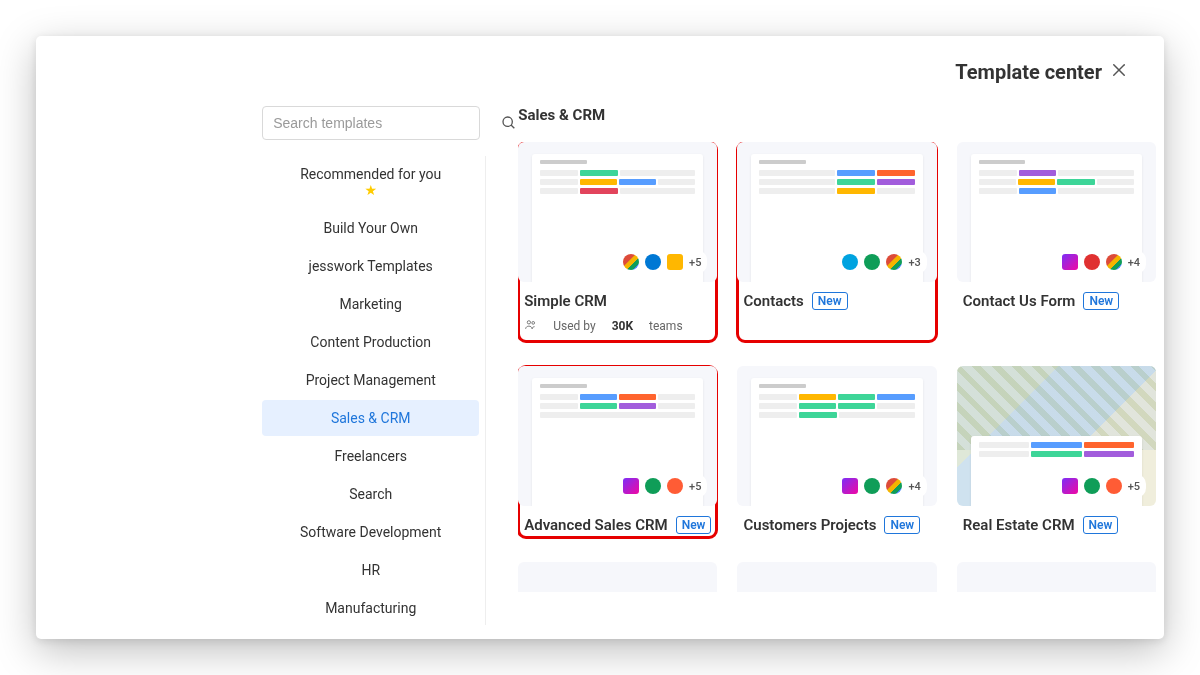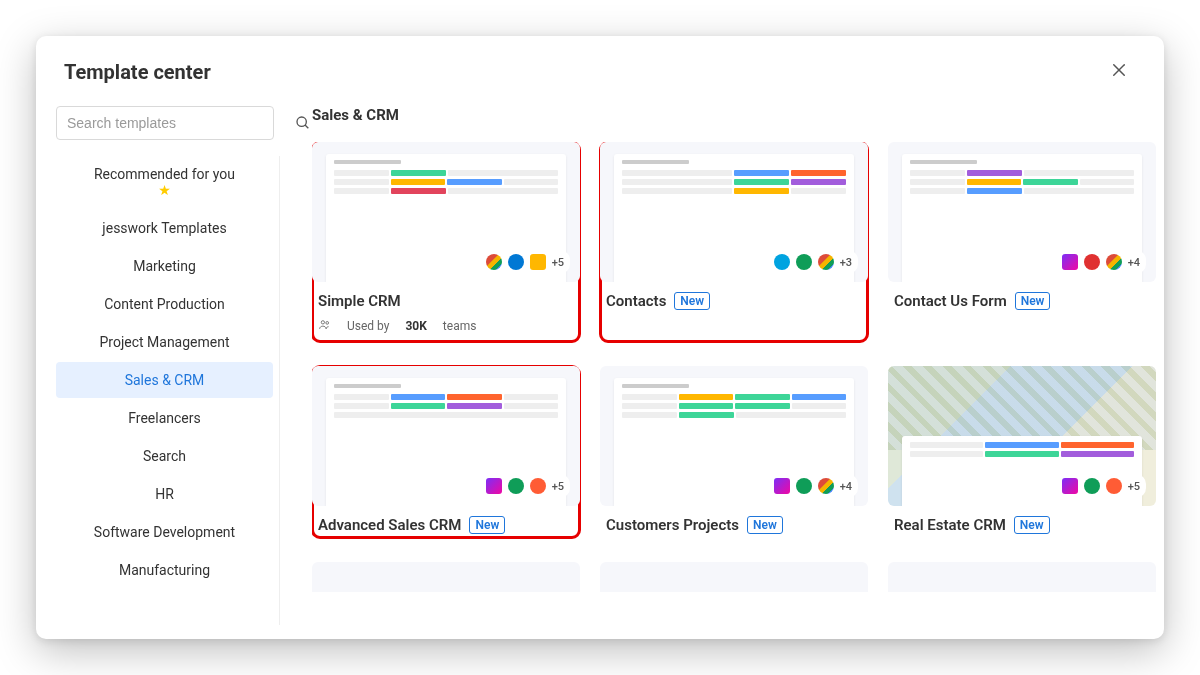--- a/index.html
+++ b/index.html
@@ -11,25 +11,26 @@
     overflow: hidden;
     position: relative;
   }
   .modal {
     position: absolute;
     left: 36px;
     top: 36px;
     right: 36px;
     bottom: 36px;
     background: #fff;
-    border-radius: 10px;
+    border-radius: 5px;
     box-shadow: 0 12px 40px rgba(0,0,0,0.25), 0 2px 8px rgba(0,0,0,0.1);
     display: flex;
     flex-direction: column;
     overflow: hidden;
+    align-items: flex-end;
   }
   .modal-header {
     display: flex;
     align-items: center;
     justify-content: space-between;
     padding: 20px 28px 4px 28px;
   }
   .modal-title { font-size: 20px; font-weight: 700; color: #333; }
   .close-x { font-size: 20px; color: #666; cursor: pointer; padding: 4px 8px; }
   .modal-body { display: flex; flex: 1; overflow: hidden; }
@@ -220,20 +221,23 @@
               <line x1="20" y1="20" x2="15" y2="15"></line>
             </svg>
         </span>
       </div>
       <div class="sb-scroll-region">
         <div class="sb-item">
           <span>Recommended for you</span>
           <span class="star">★</span>
         </div>
         <div class="sb-item">
+            <span>Build Your Own</span>
+          </div>
+        <div class="sb-item">
             <span>jesswork Templates</span>
           </div>
         <div class="sb-item">
             <span>Marketing</span>
           </div>
         <div class="sb-item">
             <span>Content Production</span>
           </div>
         <div class="sb-item">
             <span>Project Management</span>
@@ -241,24 +245,24 @@
         <div class="sb-item active">
             <span>Sales &amp; CRM</span>
           </div>
         <div class="sb-item">
             <span>Freelancers</span>
           </div>
         <div class="sb-item">
             <span>Search</span>
           </div>
         <div class="sb-item">
+            <span>Software Development</span>
+          </div>
+        <div class="sb-item">
             <span>HR</span>
-          </div>
-        <div class="sb-item">
-            <span>Software Development</span>
           </div>
         <div class="sb-item">
             <span>Manufacturing</span>
           </div>
       </div>
     </div>
 
     <div class="main">
       <div class="section-title">Sales &amp; CRM</div>
 

